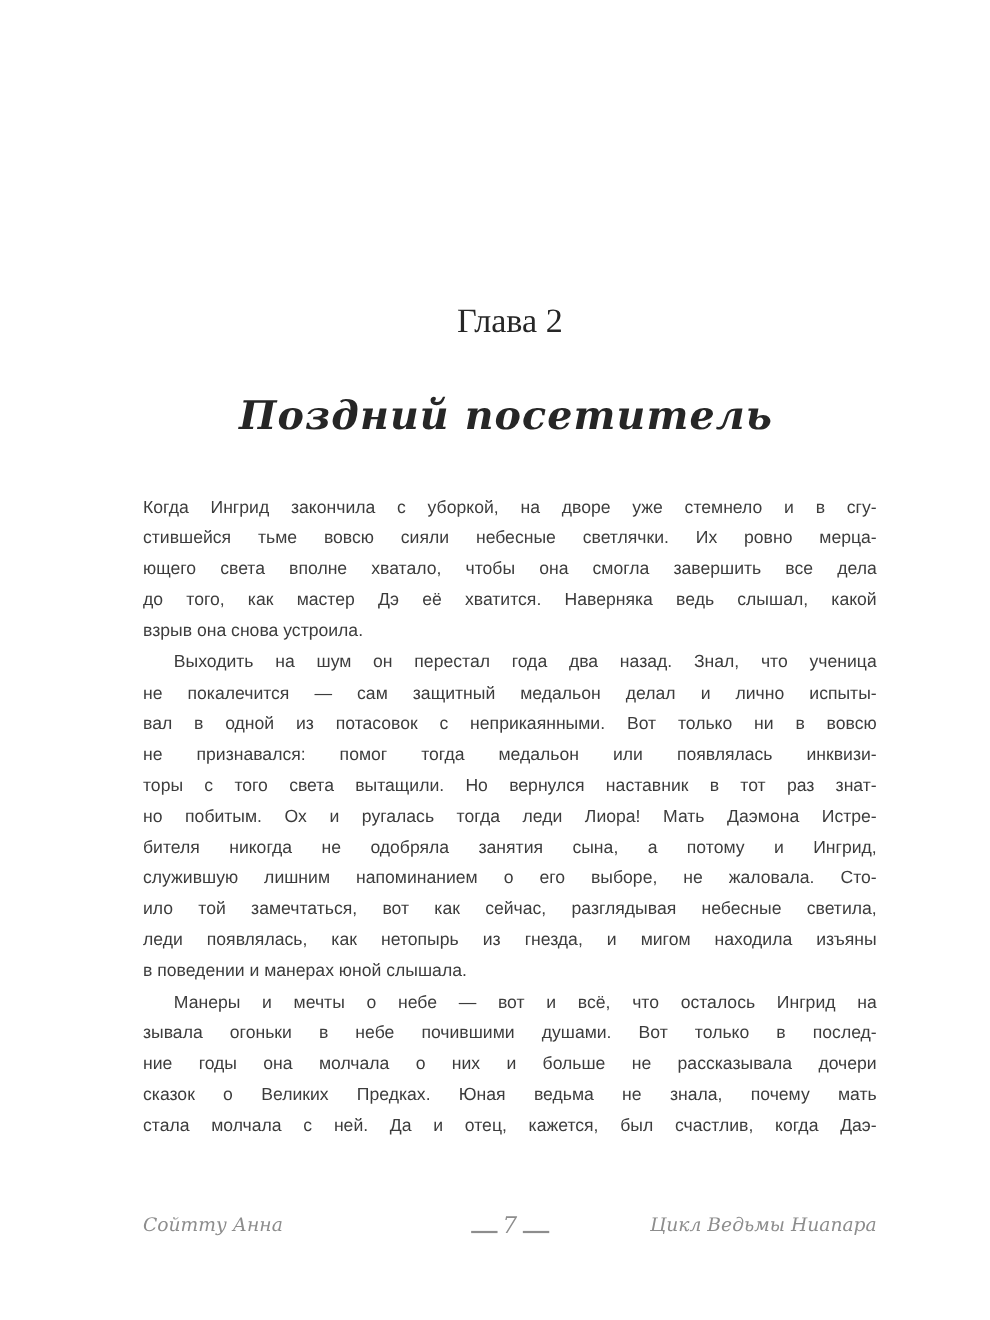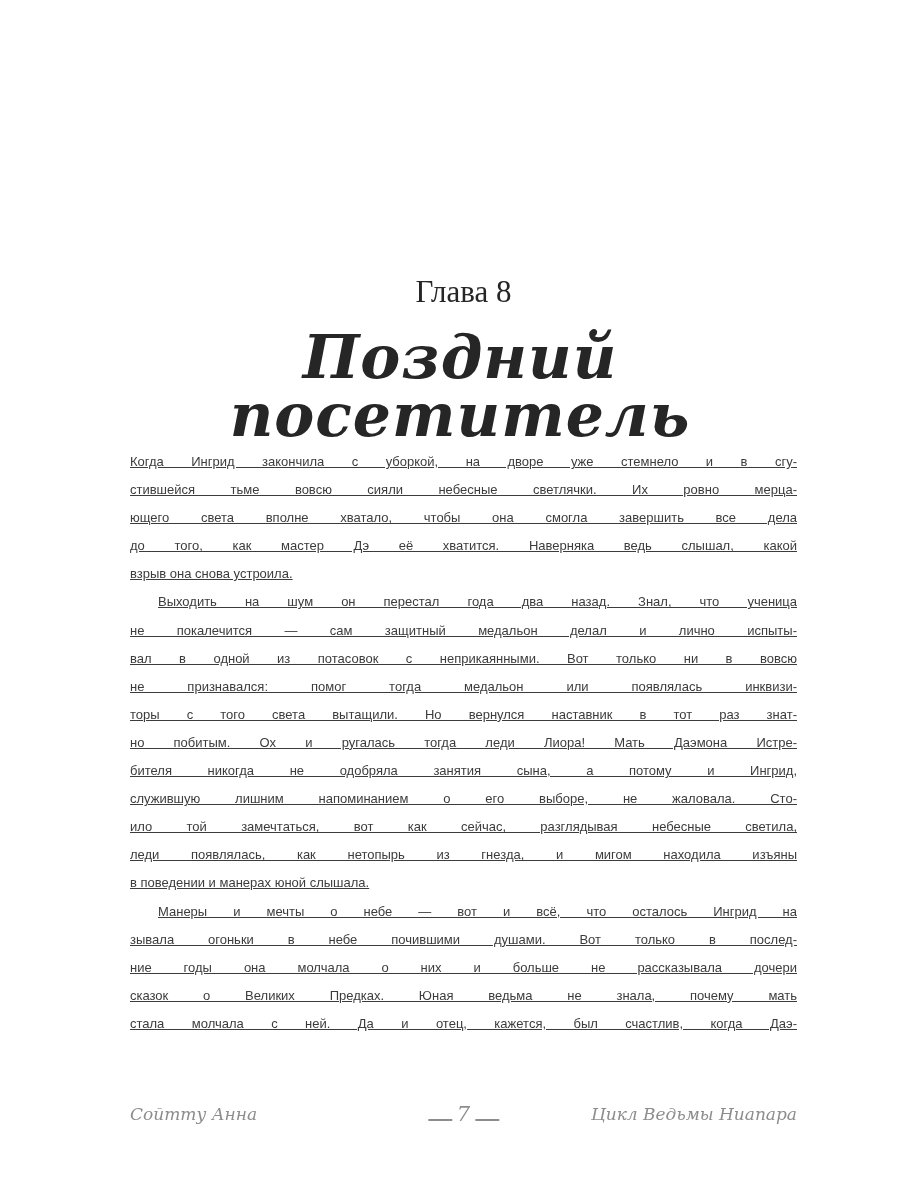--- a/index.html
+++ b/index.html
@@ -28,42 +28,41 @@
     font-size: 31px;
     font-weight: normal;
     line-height: 31px;
     color: var(--heading-text, #262626);
     margin: 0;
   }
 
   
   .chapter-title {
     position: absolute;
-    top: 328px;
+    top: 349px;
     left: 65px;
     width: 790px;
     text-align: center;
     font-family: "DejaVu Serif", "Liberation Serif", serif;
     font-style: italic;
-    font-size: 60px;
+    font-size: 36px;
     line-height: 58px;
     letter-spacing: 1px;
     color: var(--heading-text, #262626);
     margin: 0;
   }
 
   
   .body-text {
     position: absolute;
     top: 448px;
     left: 130px;
     width: 667px;
-    font-size: 13px;
+    font-size: 16px;
     color: var(--body-text, #3c3c3c);
-    text-decoration: underline;
   }
   .para { margin: 0; padding: 0; }
   .bline {
     height: 28.1px;
     line-height: 28.1px;
     text-align: justify;
     overflow: hidden;
     white-space: normal;
   }
   
@@ -113,21 +112,21 @@
     font-size: 21px;
     line-height: 21px;
     color: var(--footer-text, #8d8d8d);
   }
 </style>
 </head>
 <body>
 
 <div class="page" style="--page-background: #ffffff; --heading-text: #262626; --body-text: #3c3c3c; --footer-text: #8d8d8d;">
 
-  <h1 class="chapter-label">Глава 8</h1>
+  <h1 class="chapter-label">Глава 2</h1>
 
   <h2 class="chapter-title">Поздний посетитель</h2>
 
   <div class="body-text">
       <div class="para">
         <div class="bline">Когда Ингрид закончила с уборкой, на дворе уже стемнело и в сгу-</div>
         <div class="bline">стившейся тьме вовсю сияли небесные светлячки. Их ровно мерца-</div>
         <div class="bline">ющего света вполне хватало, чтобы она смогла завершить все дела</div>
         <div class="bline">до того, как мастер Дэ её хватится. Наверняка ведь слышал, какой</div>
         <div class="bline nojust">взрыв она снова устроила.</div>

